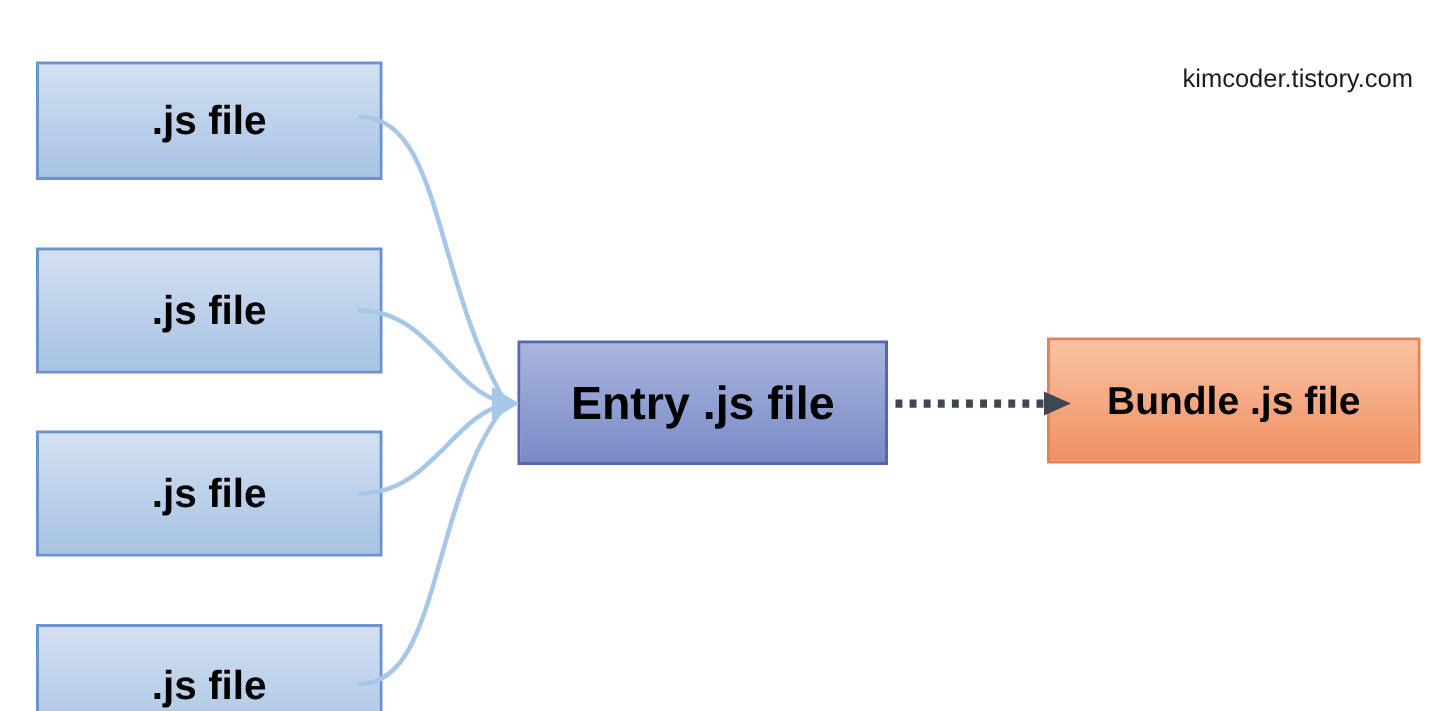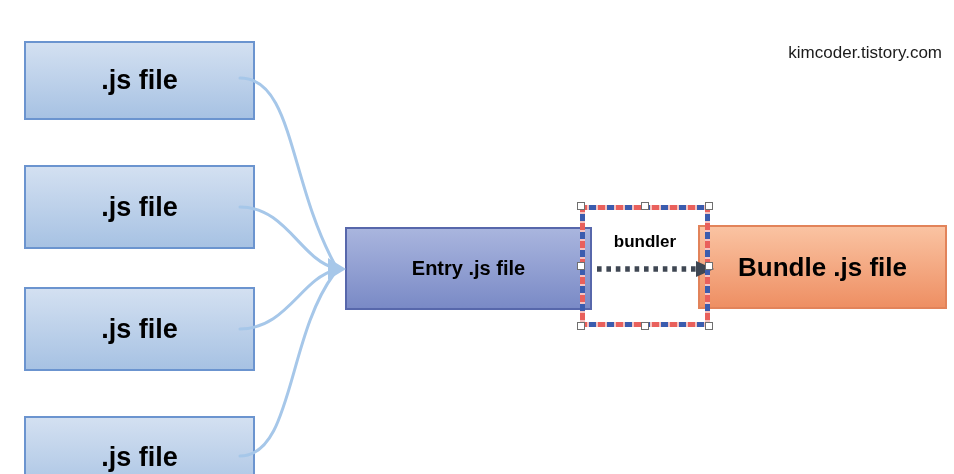--- a/index.html
+++ b/index.html
@@ -28,21 +28,21 @@
     left: 24px;
     width: 231px;
     background: linear-gradient(#d3e0f1, #a7c2e3);
     border: 2px solid #6b94cf;
     font-size: 27px;
   }
   .entry-box {
     left: 345px; top: 195px; width: 247px; height: 83px;
     background: linear-gradient(#a9b5de, #7a8ac6);
     border: 2px solid #5767ab;
-    font-size: 20px;
+    font-size: 31px;
   }
   .bundle-box {
     left: 698px; top: 193px; width: 249px; height: 84px;
     background: linear-gradient(#fac3a2, #ee8f63);
     border: 2px solid #e2835a;
     font-size: 26px;
   }
 
   
   .connector-layer {
@@ -143,31 +143,14 @@
       <path d="M240,46  C293,46  289,148 334,231"></path>
       <path d="M240,175 C286,175 301,228 335,236"></path>
       <path d="M240,297 C286,297 301,247 335,238"></path>
       <path d="M240,424 C293,424 287,305 334,242"></path>
     </g>
     <polygon points="328,226 346,237 328,248" fill="#a6c7e9"></polygon>
     <line x1="597" y1="237" x2="696" y2="237" stroke="#3f4753" stroke-width="5.5" stroke-dasharray="4.6 4.8"></line>
     <polygon points="696,229 696,245 714,237" fill="#3f4753"></polygon>
   </svg>
 
-  <div class="selection">
-    <div class="sel-edge h top"></div>
-    <div class="sel-edge h bottom"></div>
-    <div class="sel-edge v left"></div>
-    <div class="sel-edge v right"></div>
-
-    <div class="handle h-tl"></div>
-    <div class="handle h-tm"></div>
-    <div class="handle h-tr"></div>
-    <div class="handle h-ml"></div>
-    <div class="handle h-mr"></div>
-    <div class="handle h-bl"></div>
-    <div class="handle h-bm"></div>
-    <div class="handle h-br"></div>
-
-    <div class="bundler-label">bundler</div>
-  </div>
 
 </div>
 
 </body></html>

